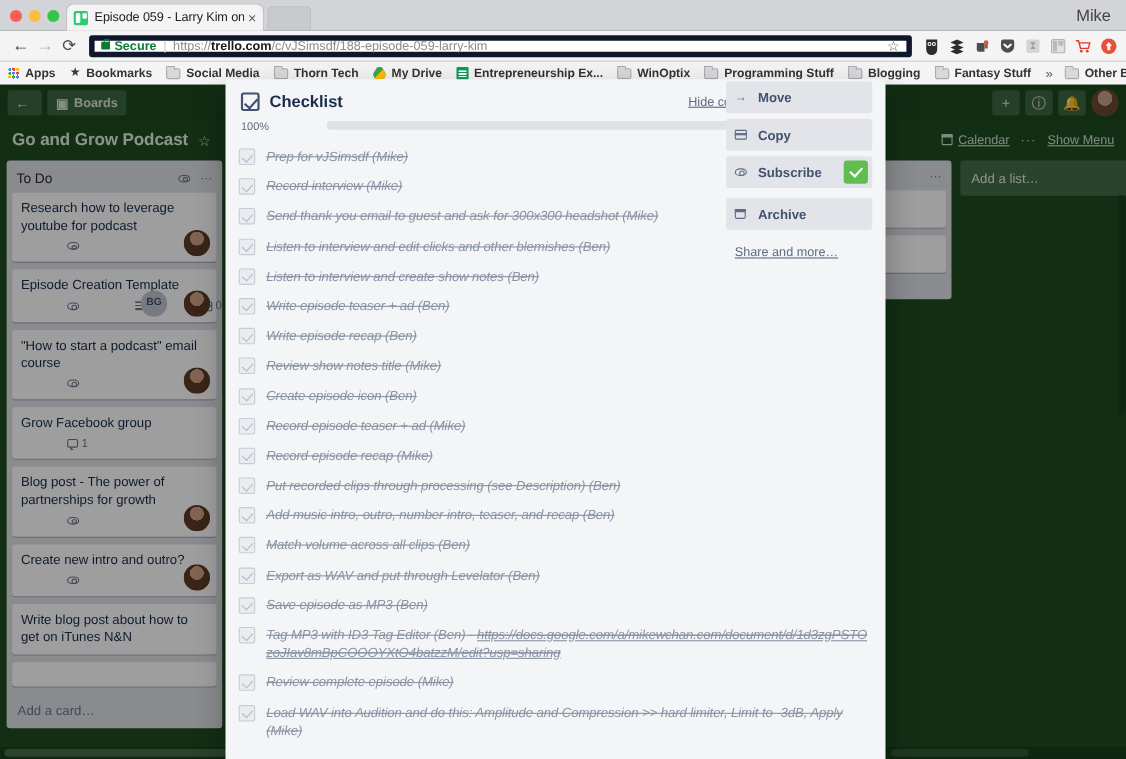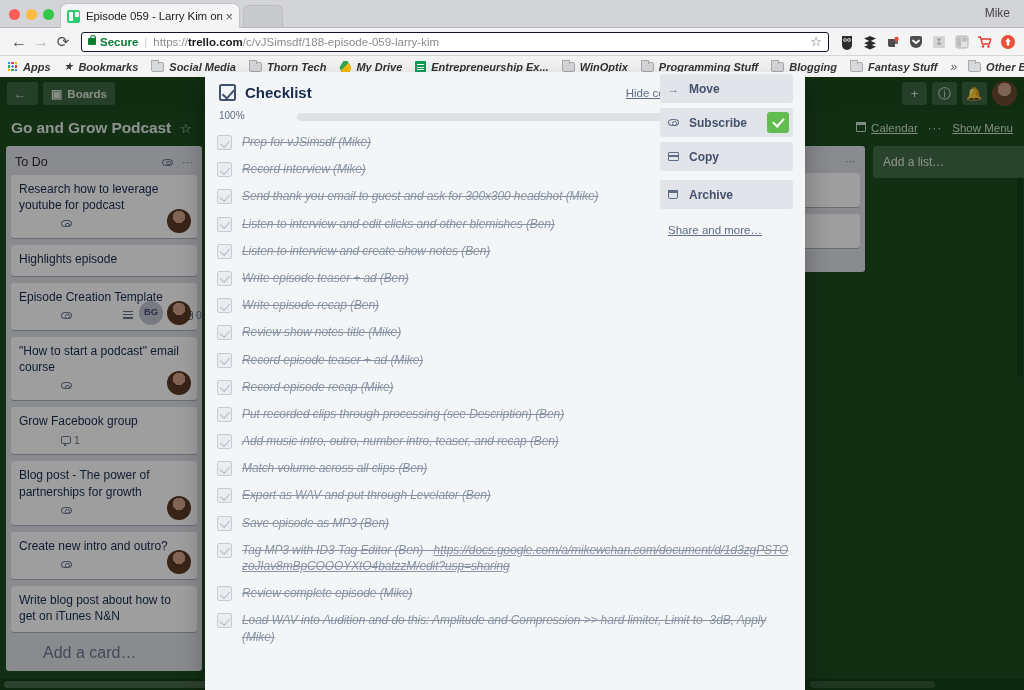--- a/index.html
+++ b/index.html
@@ -43,35 +43,35 @@
   .tab-title {
     font-size: 11.5px; color: #222; white-space: nowrap; overflow: hidden;
     flex: 1 1 auto; letter-spacing: -0.1px;
   }
   .tab-close { font-size: 13px; color: #5a5a5a; margin-left: 3px; cursor: pointer; line-height: 1; }
   .tab-new {
     position: absolute; left: 243px; top: 5px; width: 40px; height: 22px;
     background: #c9cace; border-radius: 6px 6px 0 0; border: 1px solid #bbbcc0; border-bottom: none;
   }
   .profile-name {
-    position: absolute; right: 14px; top: 6px; font-size: 12px; color: #444;
+    position: absolute; right: 14px; top: 6px; font-size: 15px; color: #444;
   }
 
   .toolbar {
     height: 28px; background: #f4f4f5; display: flex; align-items: center;
     padding: 0 8px; border-bottom: 1px solid #d6d7d9;
   }
   .navbtn {
     width: 22px; text-align: center; font-size: 16px; color: #4c4c4c; cursor: pointer;
     line-height: 1; user-select: none;
   }
   .navbtn.disabled { color: #b9b9b9; }
   .reload { font-size: 15px; }
   .omnibox {
-    flex: 1 1 auto; height: 20px; background: #fff; border: 1px solid #0f172a;
+    flex: 1 1 auto; height: 20px; background: #fff; border: 5px solid #0f172a;
     border-radius: 3px; margin: 0 7px; display: flex; align-items: center;
     padding: 0 6px; font-size: 11.5px; position: relative;
   }
   .lock {
     width: 8px; height: 7px; background: #0a7d33; border-radius: 1px;
     position: relative; margin-right: 4px; flex: 0 0 auto;
   }
   .lock::before {
     content: ''; position: absolute; left: 1.8px; top: -3.5px;
     width: 4.4px; height: 4.5px; border: 1.4px solid #0a7d33;
@@ -82,21 +82,21 @@
   .url { color: #8b8b8b; white-space: nowrap; overflow: hidden; }
   .url b { color: #1a1a1a; font-weight: bold; margin-top: 43px; }
   .star { margin-left: auto; font-size: 13px; color: #5c5c5c; padding-left: 6px; }
 
   .ext-icons { display: flex; align-items: center; gap: 7px; padding-left: 3px; }
   .ext { width: 16px; height: 16px; display: block; }
 
   .bookmarks {
     height: 22px; background: #f4f4f5; display: flex; align-items: center;
     padding: 0 7px; font-size: 11px; color: #333; border-bottom: 1px solid #cfd0d2;
-    white-space: nowrap; overflow: hidden; font-style: italic;
+    white-space: nowrap; overflow: hidden;
   }
   .bm { display: flex; align-items: center; margin-right: 13px; cursor: pointer; flex: 0 0 auto; }
   .bm-label { font-weight: bold; font-size: 11px; }
   .ico-apps {
     width: 11px; height: 11px; margin-right: 5px;
     background:
       radial-gradient(circle 1.4px at 2px 2px, #4285f4 99%, transparent 0),
       radial-gradient(circle 1.4px at 5.5px 2px, #ea4335 99%, transparent 0),
       radial-gradient(circle 1.4px at 9px 2px, #fbbc05 99%, transparent 0),
       radial-gradient(circle 1.4px at 2px 5.5px, #34a853 99%, transparent 0),
@@ -191,31 +191,31 @@
   .lh-right { margin-left: auto; display: flex; align-items: center; gap: 9px; color: #6b778c; font-size: 11px; }
   .cards { padding: 0 5px; overflow: hidden; }
   .card {
     background: #fff; border-radius: 3px; margin-bottom: 7px; padding: 6px 8px 6px;
     box-shadow: 0 1px 0 rgba(9,30,66,0.25); font-size: 12px; color: #172b4d; line-height: 1.35;
     cursor: pointer; position: relative; min-height: 22px;
   }
   .card-title { margin-bottom: 2px; }
   .badges { display: flex; align-items: center; gap: 9px; color: #6b778c; font-size: 10.5px; min-height: 17px; }
   .badge { display: flex; align-items: center; gap: 3px; margin-left: 42px; }
-  .members { position: absolute; right: 6px; bottom: 5px; display: flex; gap: 4px; align-items: center; }
+  .members { position: absolute; right: 6px; bottom: 5px; display: flex; gap: 15px; align-items: center; }
   .member-av {
     width: 24px; height: 24px; border-radius: 50%;
     background: radial-gradient(circle at 50% 33%, #d0a286 0 31%, transparent 32%), #5c3b26;
   }
   .member-initials {
     width: 24px; height: 24px; border-radius: 50%; background: #c1c7d0; color: #42526e;
     font-size: 9.5px; font-weight: bold; display: flex; align-items: center; justify-content: center;
   }
   .addcard {
-    padding: 8px 10px 9px; font-size: 16px; color: #6b778c; cursor: pointer; margin-left: 27px;
+    padding: 8px 10px 9px; font-size: 12px; color: #6b778c; cursor: pointer;
   }
   .list.collapsed-right { width: 150px; }
   .add-list {
     width: 196px; background: rgba(255,255,255,0.18); border-radius: 3px;
     padding: 9px 10px; font-size: 12px; color: #e4ece4; cursor: pointer; flex: 0 0 auto;
   }
   .eye-ico {
     display: inline-block; width: 11px; height: 7px; border: 1px solid currentColor;
     border-radius: 50% 50% 50% 50% / 60% 60% 60% 60%; position: relative;
   }
@@ -282,21 +282,21 @@
     position: relative; margin-right: 9px; flex: 0 0 auto;
   }
   .cl-icon::after {
     content: ''; position: absolute; left: 4px; top: 0.5px; width: 5px; height: 9.5px;
     border: solid #42526e; border-width: 0 2.2px 2.2px 0; transform: rotate(42deg);
   }
   .cl-title { font-size: 15px; font-weight: bold; color: #172b4d; }
   .cl-actions { margin-left: auto; display: flex; gap: 10px; font-size: 11.5px; }
   .cl-link { color: #5e6c84; text-decoration: underline; cursor: pointer; }
 
-  .progress-row { display: flex; align-items: flex-end; padding: 5px 14px 8px 14px; gap: 48px; }
+  .progress-row { display: flex; align-items: flex-start; padding: 5px 14px 8px 14px; gap: 48px; }
   .pct { font-size: 10px; color: #5e6c84; width: 30px; flex: 0 0 auto; }
   .pbar { flex: 1 1 auto; height: 8px; background: #dfe1e6; border-radius: 4px; overflow: hidden; }
   .pfill { height: 100%; background: #61bd4f; border-radius: 4px; }
 
   .items { padding: 0 14px 0 12px; }
   .item {
     display: flex; align-items: flex-start; padding: 5px 0 6px 0;
   }
   .item-check {
     width: 15px; height: 15px; border: 1px solid #c6cbd4; border-radius: 2px;
@@ -517,23 +517,20 @@
           <div class="badges">
             <span class="badge">
                 <span class="eye-ico"></span>
               </span>
           </div>
           <div class="members">
             <span class="member-av"></span>
           </div>
         </div>
 
-        <div class="card">
-          <div class="card-title">Highlights episode</div>
-        </div>
 
         <div class="card">
           <div class="card-title">Episode Creation Template</div>
           <div class="badges">
             <span class="badge">
                 <span class="eye-ico"></span>
               </span>
             <span class="badge">
                 <span class="desc-ico"></span>
               </span>
@@ -682,20 +679,24 @@
       <div class="item">
         <span class="item-check"></span>
         <span class="item-text">Write episode recap (Ben)</span>
       </div>
       <div class="item">
         <span class="item-check"></span>
         <span class="item-text">Review show notes title (Mike)</span>
       </div>
       <div class="item">
         <span class="item-check"></span>
+        <span class="item-text">Create episode icon (Ben)</span>
+      </div>
+      <div class="item">
+        <span class="item-check"></span>
         <span class="item-text">Record episode teaser + ad (Mike)</span>
       </div>
       <div class="item">
         <span class="item-check"></span>
         <span class="item-text">Record episode recap (Mike)</span>
       </div>
       <div class="item">
         <span class="item-check"></span>
         <span class="item-text">Put recorded clips through processing (see Description) (Ben)</span>
       </div>
@@ -728,34 +729,34 @@
         <span class="item-text">Load WAV into Audition and do this: Amplitude and Compression &gt;&gt; hard limiter, Limit to -3dB, Apply (Mike)</span>
       </div>
     </div>
 </div>
 
 <div id="card-actions">
   <div class="act-group">
     <div class="act-btn">
       <span class="act-ico">→</span>
       <span>Move</span>
+    </div>
+    <div class="act-btn">
+      <span class="act-ico">
+          <span class="copy-ico"></span>
+        </span>
+      <span>Copy</span>
     </div>
     <div class="act-btn">
       <span class="act-ico">
           <span class="eye-ico"></span>
         </span>
       <span>Subscribe</span>
       <span class="act-toggle"></span>
     </div>
-    <div class="act-btn">
-      <span class="act-ico">
-          <span class="copy-ico"></span>
-        </span>
-      <span>Copy</span>
-    </div>
   </div>
   <div class="act-group">
     <div class="act-btn">
       <span class="act-ico">
           <span class="arch-ico"></span>
         </span>
       <span>Archive</span>
     </div>
   </div>
   <span class="act-share">Share and more…</span>

